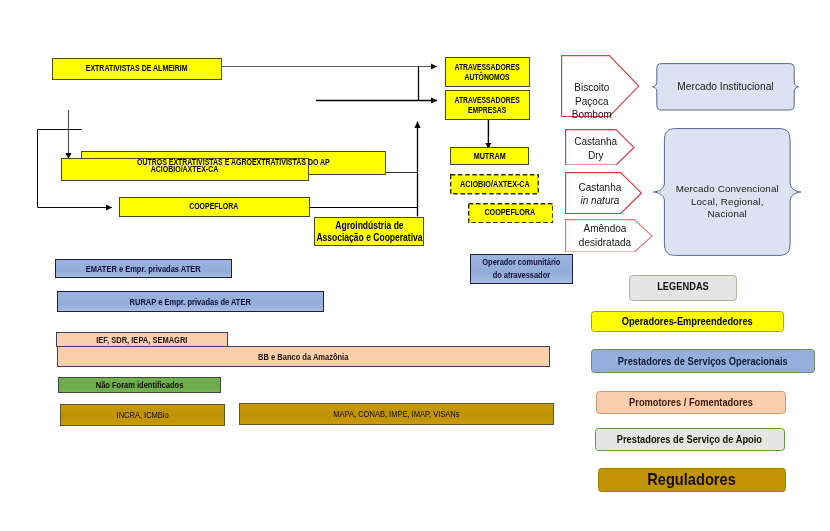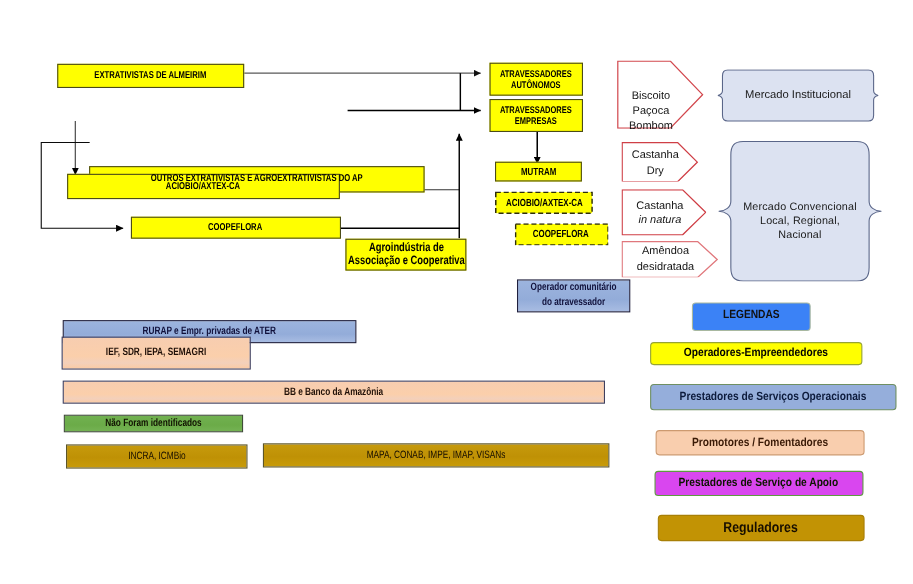--- a/index.html
+++ b/index.html
@@ -111,26 +111,29 @@
       <svg class="dashbd" viewBox="0 0 85.5 20.5">
         <rect x="0.7" y="0.7" width="84.1" height="19.1" fill="#ffff00" stroke="#2e2e0c" stroke-width="1.4" stroke-dasharray="4.6 2.6"></rect>
       </svg>
       <span class="t">COOPEFLORA</span>
     </div>
 
   <div class="box blu ml" style="left:431.5px;top:254px;width:103px;height:29.5px;font-size:9.6px;line-height:12.5px;margin-left:38px;">
       <span class="t">Operador comunitário<br>do atravessador</span>
     </div>
 
+  <div class="box blu" style="left:55px;top:259px;width:176.5px;height:18.5px;font-size:9.7px;">
+      <span class="t">EMATER e Empr. privadas ATER</span>
+    </div>
 
   <div class="box blu" style="left:56.5px;top:291px;width:267px;height:20.5px;font-size:9.7px;">
       <span class="t">RURAP e Empr. privadas de ATER</span>
     </div>
 
-  <div class="box pch" style="left:55.5px;top:306px;width:172px;height:30px;font-size:9.7px;">
+  <div class="box pch" style="left:55.5px;top:332px;width:172px;height:15px;font-size:9.7px;">
       <span class="t">IEF, SDR, IEPA, SEMAGRI</span>
     </div>
 
   <div class="box pch" style="left:56.5px;top:346px;width:493.5px;height:20.5px;font-size:9.7px;">
       <span class="t">BB e Banco da Amazônia</span>
     </div>
 
   <div class="box grn" style="left:58px;top:377px;width:162.5px;height:16px;font-size:9.7px;">
       <span class="t">Não Foram identificados</span>
     </div>
@@ -191,43 +194,43 @@
       <path d="M22.5,0.6 C14.2,0.6 11.4,4.6 11.4,12.8 L11.4,55.0
                C11.4,60.4 6.6,63.6 0.5,64.0 C6.6,64.4 11.4,67.6 11.4,73.0 L11.4,115.2
                C11.4,123.4 14.2,127.4 22.5,127.4
                L126,127.4 C134.3,127.4 137.1,123.4 137.1,115.2 L137.1,73.0
                C137.1,67.6 141.9,64.4 148.0,64.0 C141.9,63.6 137.1,60.4 137.1,55.0
                L137.1,12.8 C137.1,4.6 134.3,0.6 126,0.6 Z" fill="#dce2f1" stroke="#5a6689" stroke-width="1" stroke-linejoin="round" stroke-miterlimit="1.4" vector-effect="non-scaling-stroke"></path>
     </svg>
     <span class="btext" style="font-size:9.8px;letter-spacing:0.15px;padding-top:10px;">Mercado Convencional<br>Local, Regional,<br>Nacional</span>
   </div>
 
-  <div class="leg" style="left:629px;top:275px;width:108px;height:26px;background:#3b82f6;
+  <div class="leg" style="left:629px;top:275px;width:108px;height:26px;background:#e5e5e5;
               border:1px solid #a8b8a0;font-size:10.8px;color:#111;padding-bottom:4px;">
       <span class="tl">LEGENDAS</span>
     </div>
 
   <div class="leg" style="left:591px;top:310.5px;width:192.5px;height:21px;background:#ffff00;
               border:1px solid #96a432;font-size:10.8px;color:#000;">
       <span class="tl">Operadores-Empreendedores</span>
     </div>
 
   <div class="leg" style="left:591px;top:348.5px;width:224px;height:24px;background:#95aedb;
               border:1px solid #6f8f62;font-size:10.8px;color:#0d1b3c;">
       <span class="tl">Prestadores de Serviços Operacionais</span>
     </div>
 
   <div class="leg" style="left:595.5px;top:390.5px;width:190.5px;height:23px;background:#f9ceae;
               border:1px solid #cd9a70;font-size:10.8px;color:#3a1a06;">
       <span class="tl">Promotores / Fomentadores</span>
     </div>
 
-  <div class="leg" style="left:595px;top:427.5px;width:189.5px;height:23.5px;background:#d946ef;
+  <div class="leg" style="left:595px;top:427.5px;width:189.5px;height:23.5px;background:#e5e5e5;
               border:1px solid #5f9a42;font-size:10.8px;color:#0d1500;">
       <span class="tl">Prestadores de Serviço de Apoio</span>
     </div>
 
   <div class="leg" style="left:597.5px;top:467.5px;width:188.5px;height:24px;background:#c29304;
-              border:1px solid #a87f06;font-size:13px;color:#170e00;">
+              border:1px solid #a87f06;font-size:17px;color:#170e00;">
       <span class="tl">Reguladores</span>
     </div>
 
 </div>
 
 </body></html>

